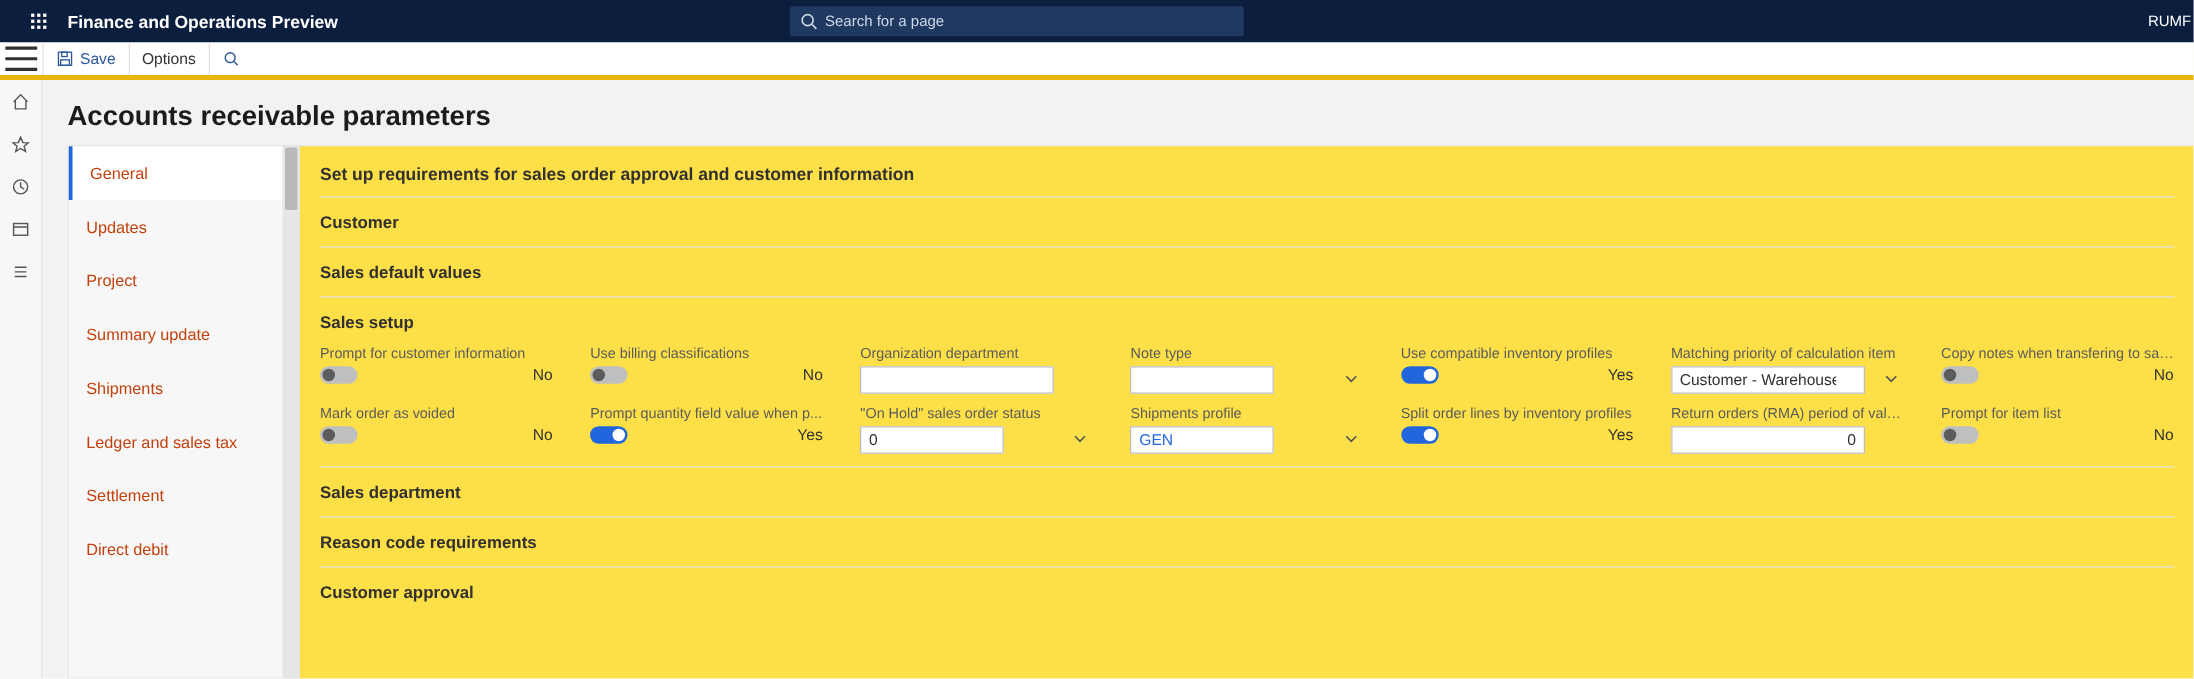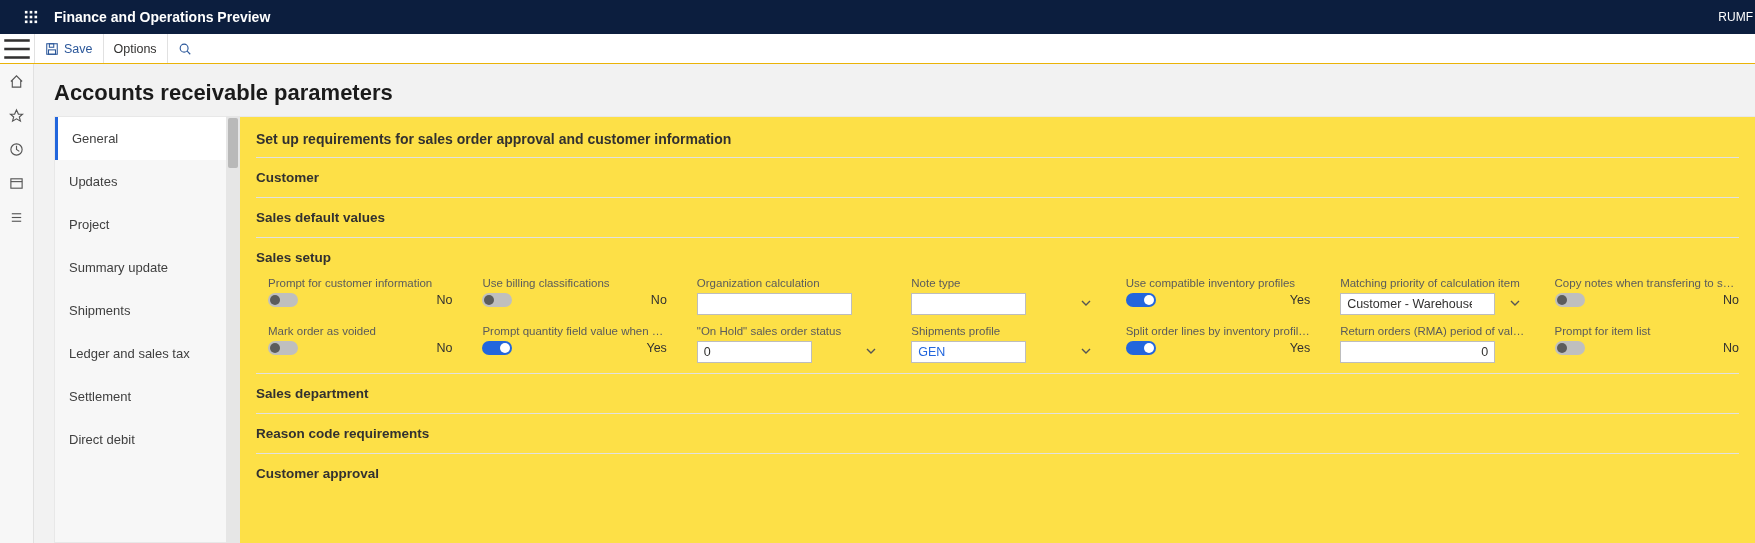--- a/index.html
+++ b/index.html
@@ -20,21 +20,21 @@
   }
   .topbar .search-wrap svg { width: 14px; height: 14px; margin-right: 6px; }
   .topbar .search-wrap input {
     flex: 1; background: transparent; border: none; outline: none; color: #cdd8e8; font-size: 12px;
   }
   .topbar .search-wrap input::placeholder { color: #cdd8e8; }
   .topbar .entity { margin-left: auto; margin-right: 0px; font-size: 12px; padding-right: 2px; }
 
   
   .actionbar {
-    height: 30px; border-bottom: 1px solid #eab308; background: #fff;
+    height: 30px; border-bottom: 4px solid #eab308; background: #fff;
     display: flex; align-items: center; color: #323130;
   }
   .actionbar .hamburger { width: 34px; display:flex; justify-content:center; align-items:center; }
   .actionbar .divider-v { width:1px; height: 100%; background:#e1e1e1; }
   .actionbar .btn { height: 100%; display:flex; align-items:center; padding: 0 10px; font-size: 12.5px; cursor:pointer; color:#2b579a; }
   .actionbar .btn.text { color:#323130; }
   .actionbar .btn svg { width: 14px; height:14px; margin-right:5px; }
   .actionbar .btn.icon-only svg { margin-right: 0; }
 
   
@@ -49,40 +49,39 @@
   .workspace { flex:1; background:#f2f2f2; display:flex; flex-direction:column; overflow:hidden; }
   .page-title { font-size: 22px; font-weight:600; padding: 16px 20px 10px 20px; color:#1b1b1b; }
 
   .page-body { flex:1; display:flex; padding: 0 0 0 20px; overflow:hidden; }
 
   .vtabs {
     width: 172px; background:#f7f7f7; border:1px solid #e8e8e8; border-right:none;
     display:flex; flex-direction:column;
   }
   .vtab {
-    padding: 14px 14px; font-size: 13px; cursor:pointer; color:#404040;
+    padding: 14px 14px; font-size: 13px; cursor:pointer; color:#c2410c;
   }
   .vtab.active { background:#fff; border-left: 3px solid #2266dd; font-weight:400; }
 
   .vtabs-scroll { width: 14px; background:#e6e6e6; position:relative; }
   .vtabs-scroll .thumb { position:absolute; left:2px; right:2px; top:2px; height:50px; background:#b9b9b9; border-radius:2px; }
   .vtabs-scroll .arrow-up { position:absolute; top:1px; left:0; right:0; text-align:center; font-size:8px; color:#555;}
 
   .form-area {
     flex:1; background:#fde047; border-top:1px solid #e8e8e8; overflow-y:auto; padding: 10px 16px 20px 16px;
   }
   .section-title { font-size:14px; font-weight:600; padding: 4px 0 10px 0; }
   .fasttab {
     border-top:1px solid #e1e1e1; padding: 10px 0 10px 0;
   }
   .fasttab-header { font-size:13.5px; font-weight:700; cursor:pointer; padding:2px 0; }
   .fields-grid {
     display:grid; grid-template-columns: repeat(7, minmax(150px, 1fr)); column-gap: 30px; row-gap: 10px;
     padding-top: 10px;
-    margin-left: 12px;
   }
   .field { display:flex; flex-direction:column; gap:4px; }
   .field-label { font-size:11.5px; color:#5b5b5b; white-space:nowrap; overflow:hidden; text-overflow:ellipsis; }
 
   .toggle-row { display:flex; align-items:center; gap:8px;justify-content:space-between; }
   .toggle { width:30px; height:14px; border-radius:8px; position:relative; cursor:pointer; }
   .toggle .knob { width:10px; height:10px; border-radius:50%; background:#fff; position:absolute; top:2px; }
   .toggle.off { background:#bfbfbf; }
   .toggle.off .knob { left:2px; background:#5c5c5c; }
   .toggle.on { background:#2266dd; }
@@ -112,20 +111,27 @@
         <rect x="12" y="1" width="3" height="3"></rect>
         <rect x="1" y="6.5" width="3" height="3"></rect>
         <rect x="6.5" y="6.5" width="3" height="3"></rect>
         <rect x="12" y="6.5" width="3" height="3"></rect>
         <rect x="1" y="12" width="3" height="3"></rect>
         <rect x="6.5" y="12" width="3" height="3"></rect>
         <rect x="12" y="12" width="3" height="3"></rect>
       </svg>
   </div>
   <div class="brand">Finance and Operations Preview</div>
+  <div class="search-wrap">
+    <svg viewBox="0 0 16 16" fill="none" stroke="#cdd8e8" stroke-width="1.5">
+        <circle cx="7" cy="7" r="5"></circle>
+        <line x1="11" y1="11" x2="15" y2="15"></line>
+      </svg>
+    <input type="text" placeholder="Search for a page" style="">
+  </div>
   <div class="entity">RUMF</div>
 </div>
 
 <div class="actionbar">
   <div class="hamburger">
     <svg viewBox="0 0 16 16" stroke="#323130" stroke-width="1.2">
         <line x1="2" y1="4" x2="14" y2="4"></line>
         <line x1="2" y1="8" x2="14" y2="8"></line>
         <line x1="2" y1="12" x2="14" y2="12"></line>
       </svg>
@@ -233,21 +239,21 @@
               <div class="field-label">Use billing classifications</div>
               <div class="toggle-row">
                 <div class="toggle off">
                     <div class="knob"></div>
                   </div>
                 <span class="toggle-text">No</span>
               </div>
             </div>
 
             <div class="field">
-              <div class="field-label">Organization calculation</div>
+              <div class="field-label">Organization department</div>
               <input class="textcell" type="text" value="" style="">
             </div>
 
             <div class="field">
               <div class="field-label">Note type</div>
               <div class="combo black"><input type="text" value="" style=""><span class="chev"><svg viewBox="0 0 12 12" fill="none" stroke="#555" stroke-width="1.4">
                       <polyline points="2,4 6,8 10,4"></polyline>
                     </svg></span></div>
             </div>
 

